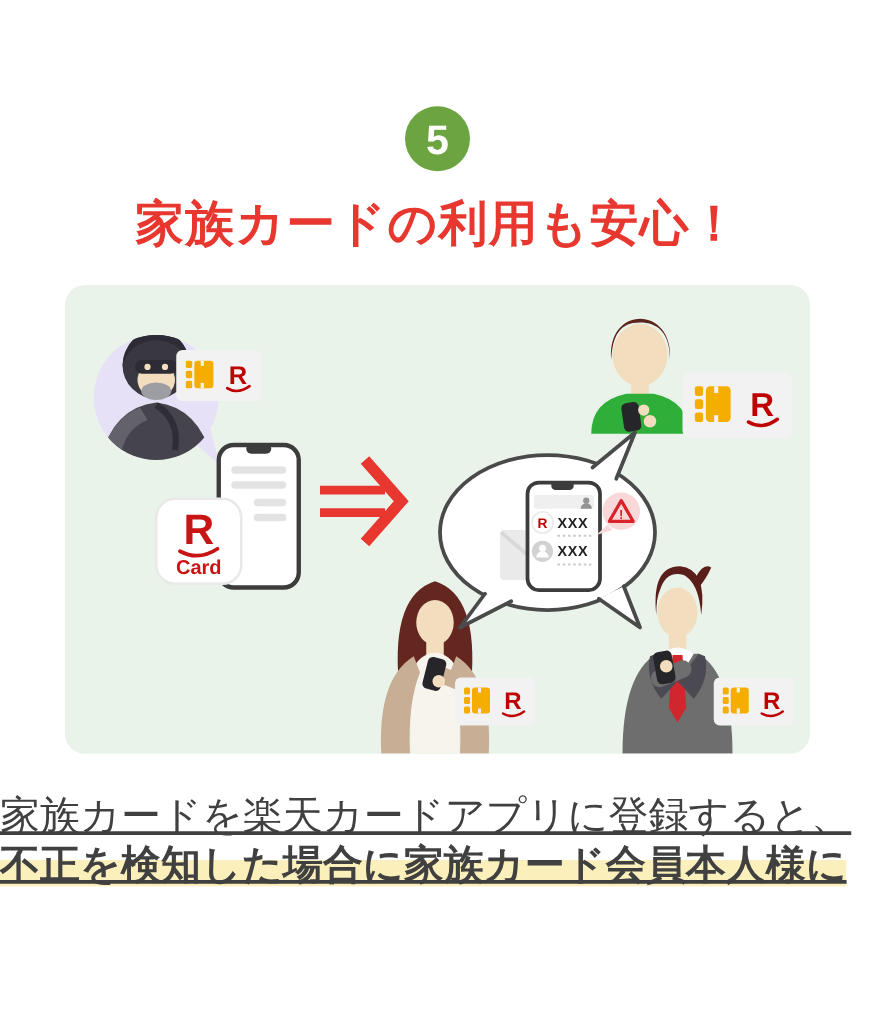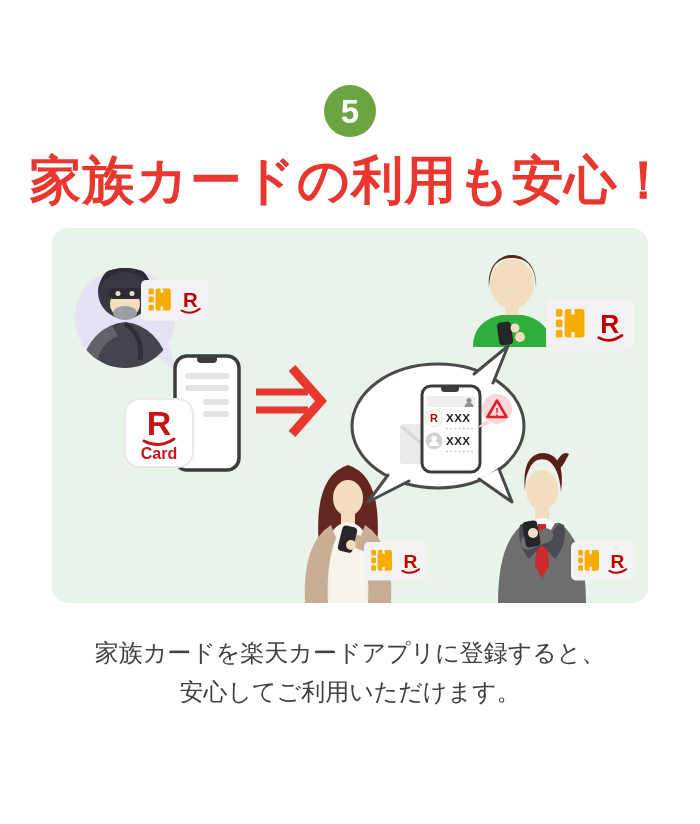--- a/index.html
+++ b/index.html
@@ -2,27 +2,27 @@
 <html style="--badge-green: #6ba440; --title-red: #e7372e; --panel-bg: #e9f3ea; --highlight: #fbf0bc; --text: #404040; --rakuten-red: #bf0000; --app-red: #c81414; --arrow-red: #e8372e; --warning-red: #d8232a; --bubble-outline: #4a4a4a;"><head>
 <meta charset="utf-8">
 <style>
   html,body{margin:0;padding:0;background:#fff;}
   .page{width:700px;height:824px;box-sizing:border-box;padding-top:85px;overflow:hidden;
         background:#fff;font-family:"Liberation Sans",sans-serif;margin:0 auto;position:relative;}
   .badge{width:52px;height:52px;border-radius:50%;background:var(--badge-green);
          margin:0 auto;display:flex;align-items:center;justify-content:center;}
   .badge span{color:#fff;font-size:33px;font-weight:bold;line-height:1;}
   .title{margin:17px 0 0;text-align:center;color:var(--title-red);
-         font-size:52px;font-weight:bold;line-height:52px;letter-spacing:1px;}
+         font-size:39px;font-weight:bold;line-height:52px;letter-spacing:1px;}
   .panel{width:596px;height:375px;margin:22px auto 0;border-radius:16px;
          background:var(--panel-bg);overflow:hidden;}
   .panel svg{display:block;}
   svg text{font-family:"Liberation Sans",sans-serif;}
-  .desc{margin:30px 0 0;text-align:center;font-size:24px;line-height:39px;
-        color:var(--text);font-weight:400;}
+  .desc{margin:30px 0 0;text-align:left;font-size:32px;line-height:39px;
+        color:var(--text);font-weight:400;text-decoration:underline;}
   .desc .line{display:block;}
   .bold{font-weight:bold;}
   mark.hl{color:inherit;background:linear-gradient(to bottom,rgba(0,0,0,0) 42%,var(--highlight) 42%,var(--highlight) 100%);}
 </style>
 </head>
 <body>
 
 <div class="page">
 
   <div class="badge">
@@ -174,16 +174,16 @@
       </g>
 
       <use href="#rcard" transform="translate(494,70) scale(1.1)"></use>
       <use href="#rcard" transform="translate(312,314) scale(0.8)"></use>
       <use href="#rcard" transform="translate(519,314) scale(0.8)"></use>
     </svg>
   </div>
 
   <p class="desc">
     <span class="line">家族カードを楽天カードアプリに登録すると、</span>
-    <span class="line">安心してご利用いただけます。</span>
+    <span class="line bold"><mark class="hl">不正を検知した場合に家族カード会員本人様に</mark></span>
   </p>
 
 </div>
 
 </body></html>

